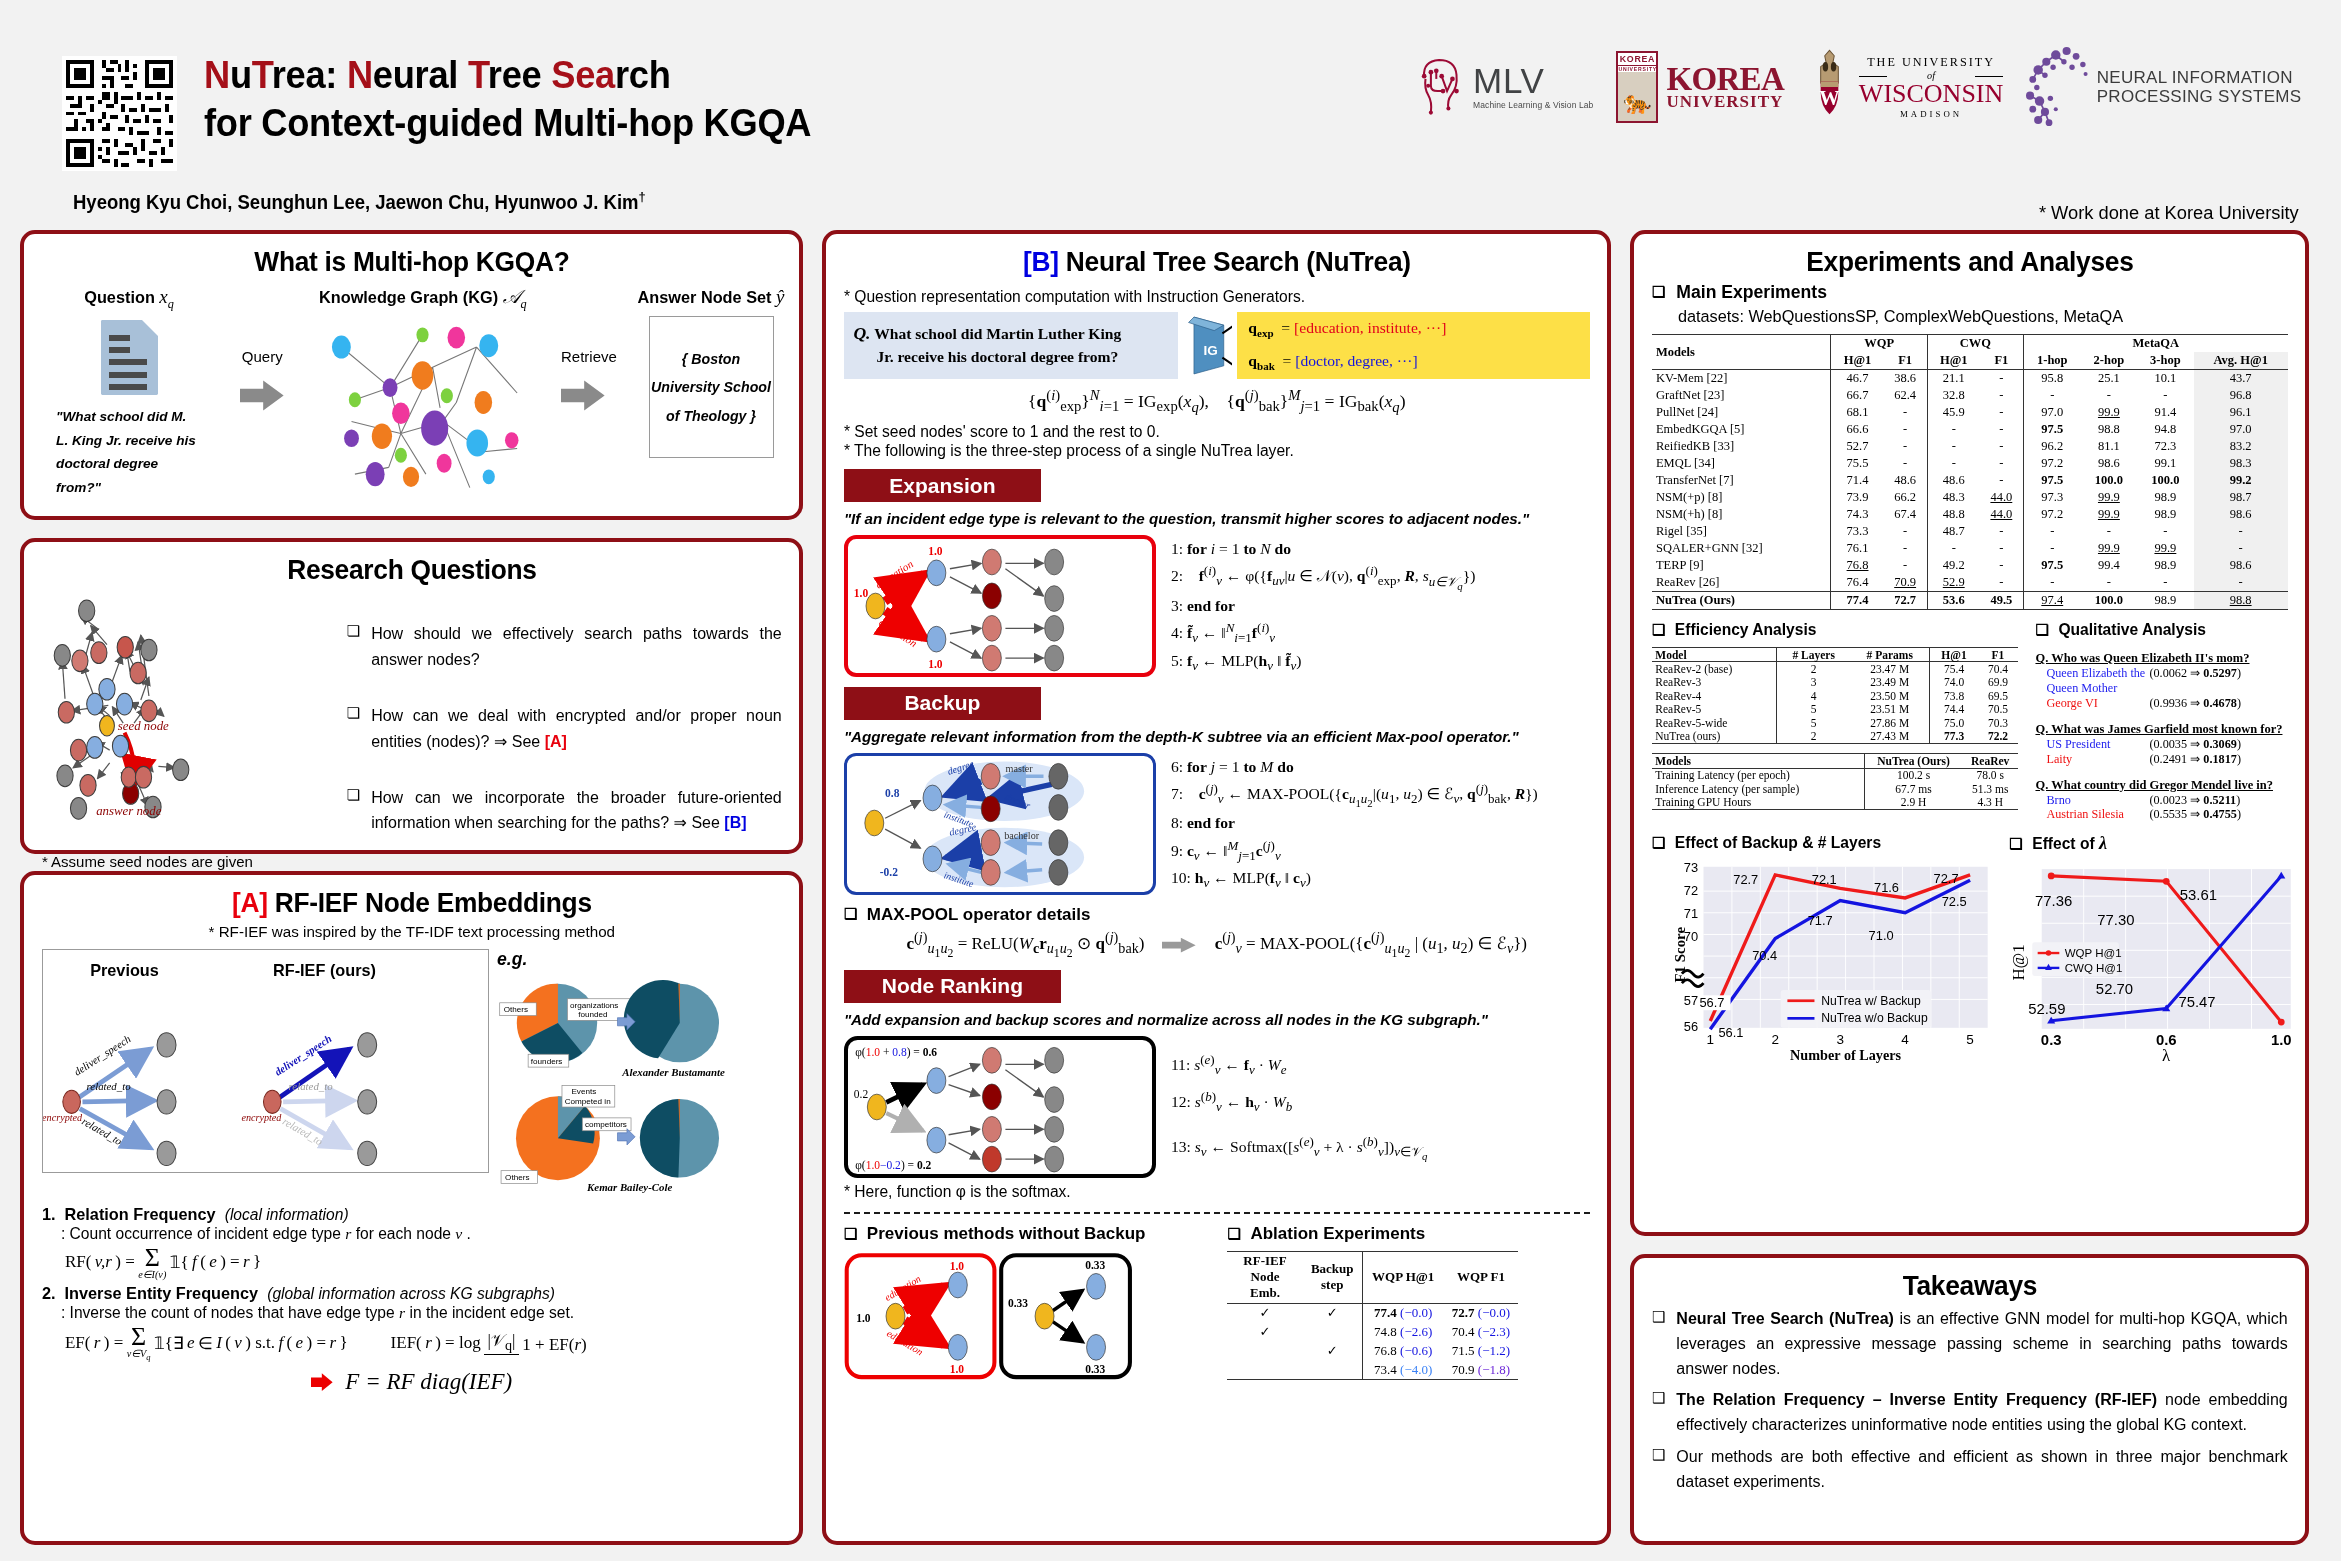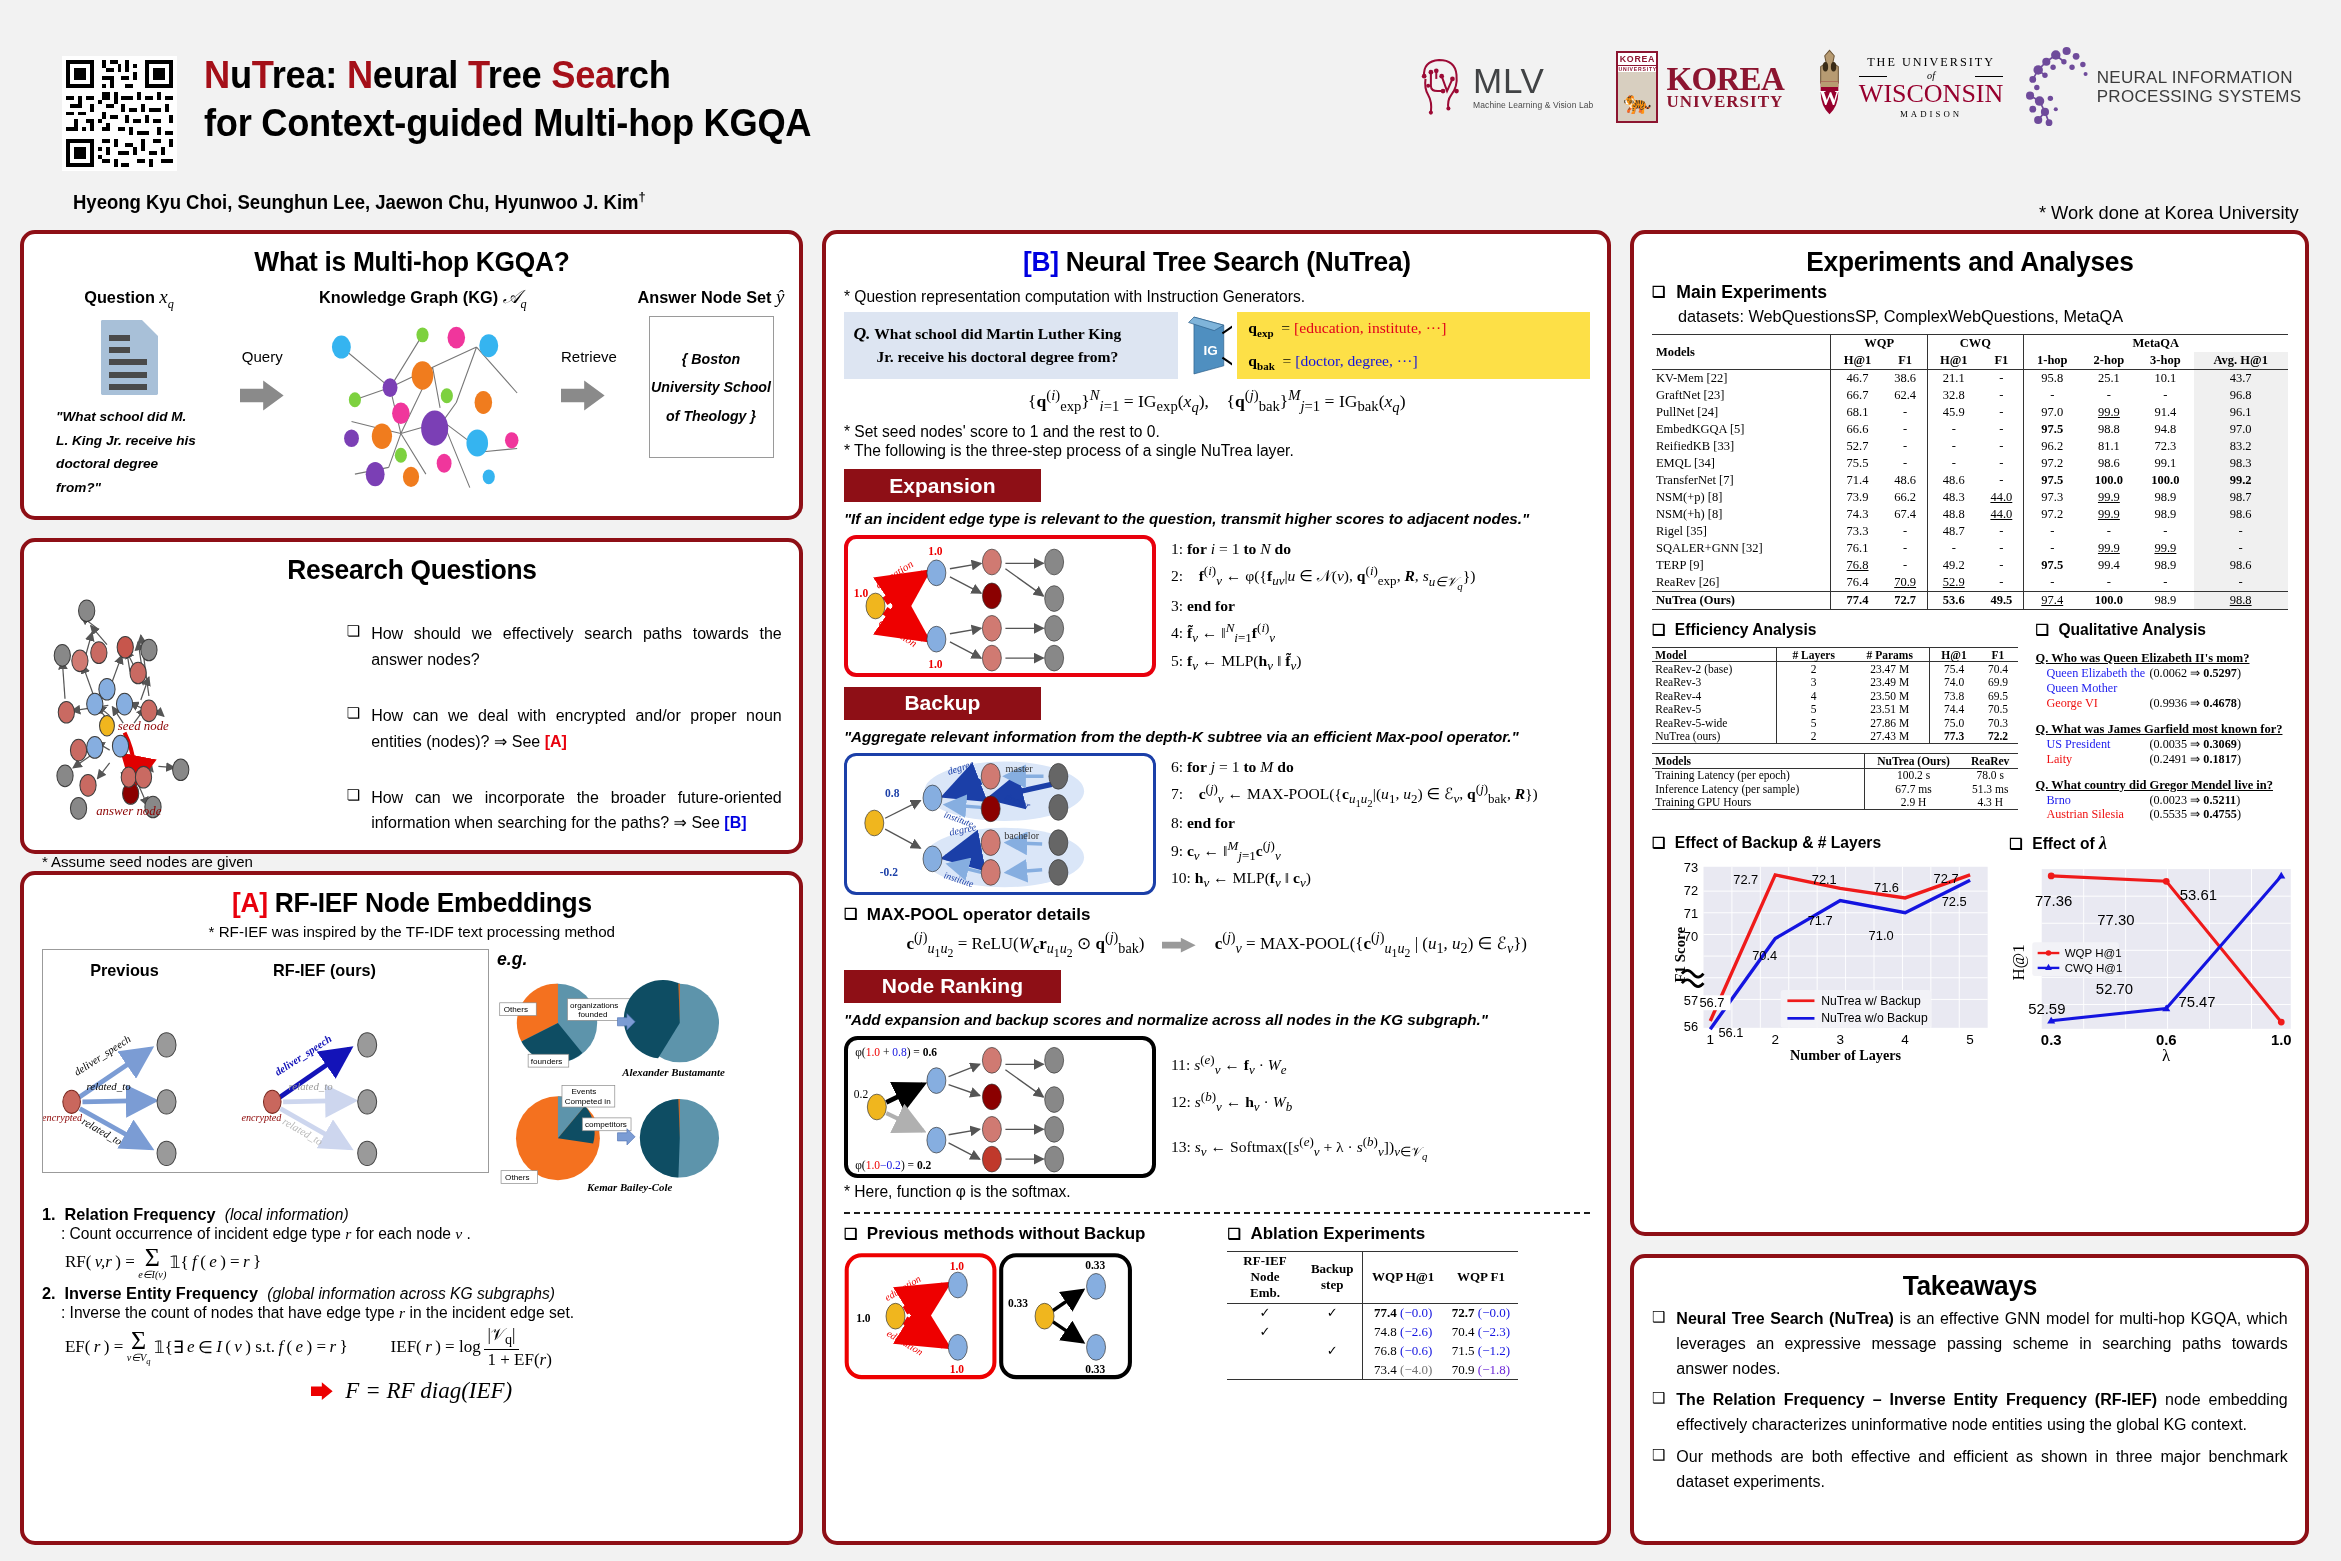--- a/index.html
+++ b/index.html
@@ -97,21 +97,21 @@
   .num-list { margin-top: 9.5px; }
   .num-item { font-size: 16.3px; font-weight:bold; margin-bottom: 1.4px;}
   .num-item i { font-weight:normal; font-size:15.6px;}
   .num-sub { font-size: 15.6px; margin: 1.4px 0 1.4px 19px; }
   .mth { font-family: "Liberation Serif", serif; }
   .eqrow { display:flex; align-items:center; gap: 43px; margin: 2.7px 0 0 23px; }
   .eq { font-family:"Liberation Serif", serif; font-size: 17px; display:flex; align-items:center; gap:3.4px;}
   .sum { display:inline-flex; flex-direction:column; align-items:center; line-height:0.9;}
   .sum .sig { font-size: 26px; }
   .sum .lim { font-size: 10.2px; font-style:italic;}
-  .frac { display:inline-flex; flex-direction:column; align-items:flex-start; }
+  .frac { display:inline-flex; flex-direction:row; align-items:flex-end; }
   .frac .top { border-bottom: 1px solid #000; padding: 0 3.4px; }
   .frac .bot { padding: 0 3.4px; }
   .final-eq { text-align:center; font-family:"Liberation Serif", serif; font-size: 23px; font-style:italic; margin-top: 8.1px; display:flex; align-items:center; justify-content:center; gap:11px;}
 
   
   .note { font-size: 15.6px; margin: 9.5px 0 6.8px; }
   .qbar { display:flex; align-items:stretch; gap: 5.4px; margin: 4.1px 0 4.1px; }
   .qbox { background:#dde5f2; padding: 8.1px 9.5px; font-size: 15.6px; font-weight:600; line-height:1.45; font-family:"Liberation Serif", serif;}
   .qbox .qq { font-style:italic; font-size:17.6px;}
   .igbox { width: 49px; display:flex; align-items:center; justify-content:center; position:relative;}
@@ -947,21 +947,21 @@
                 </tr>
                 <tr>
                   <td></td>
                   <td>✓</td>
                   <td class="vline"><span>76.8</span> <span style="color:#1414e0">(−0.6)</span></td>
                   <td><span>71.5</span> <span style="color:#1414e0">(−1.2)</span></td>
                 </tr>
                 <tr class="tb-bot">
                   <td></td>
                   <td></td>
-                  <td class="vline"><span>73.4</span> <span style="color:#737373">(−4.0)</span></td>
+                  <td class="vline"><span>73.4</span> <span style="color:#3b82f6">(−4.0)</span></td>
                   <td><span>70.9</span> <span style="color:#6d28d9">(−1.8)</span></td>
                 </tr>
               </tbody>
             </table>
           </div>
         </div>
 
       </div>
     </div>
 

